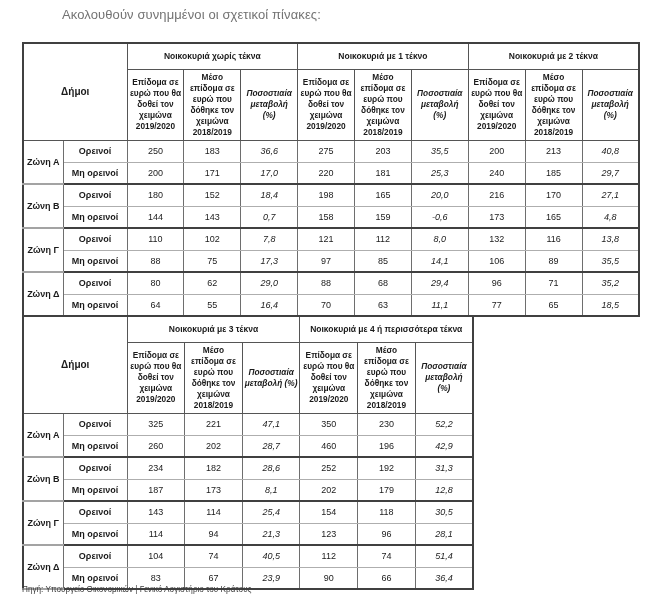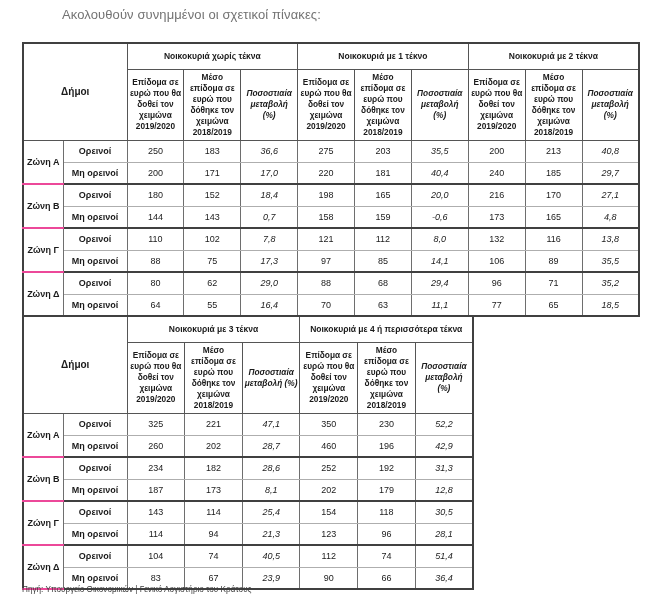--- a/index.html
+++ b/index.html
@@ -33,21 +33,21 @@
     line-height: 11px; padding: 2px 2px;
   }
   .sub.pct { font-style: italic; text-align: center; }
   .muni { font-weight: bold; font-size: 10px; }
   tbody td { font-size: 9px; height: 22px; }
   td.zone, td.area { font-weight: bold; }
   td.pct { font-style: italic; }
   
   tr.pair-start td { border-bottom: 1px solid #aeaeae; }
   tr.pair-end td { border-bottom: 2px solid #404040; }
-  tr.pair-start td.zone { border-bottom: 2px solid #ec4899; }
+  tr.pair-start td.zone { border-bottom: 2px solid #a3a3a3; }
   .source {
     position: absolute; left: 22px; top: 585px;
     font-size: 8.2px; color: #3d3d3d;
   }
 </style>
 </head>
 <body>
 
 <div class="title">Ακολουθούν συνημμένοι οι σχετικοί πίνακες:</div>
 
@@ -98,21 +98,21 @@
         <td class="val">213</td>
         <td class="val pct">40,8</td>
       </tr>
       <tr class="pair-end">
         <td class="area">Μη ορεινοί</td>
         <td class="val">200</td>
         <td class="val">171</td>
         <td class="val pct">17,0</td>
         <td class="val">220</td>
         <td class="val">181</td>
-        <td class="val pct">40,4</td>
+        <td class="val pct">25,3</td>
         <td class="val">240</td>
         <td class="val">185</td>
         <td class="val pct">29,7</td>
       </tr>
       <tr class="pair-start">
         <td rowspan="2" class="zone">Ζώνη Β</td>
         <td class="area">Ορεινοί</td>
         <td class="val">180</td>
         <td class="val">152</td>
         <td class="val pct">18,4</td>

